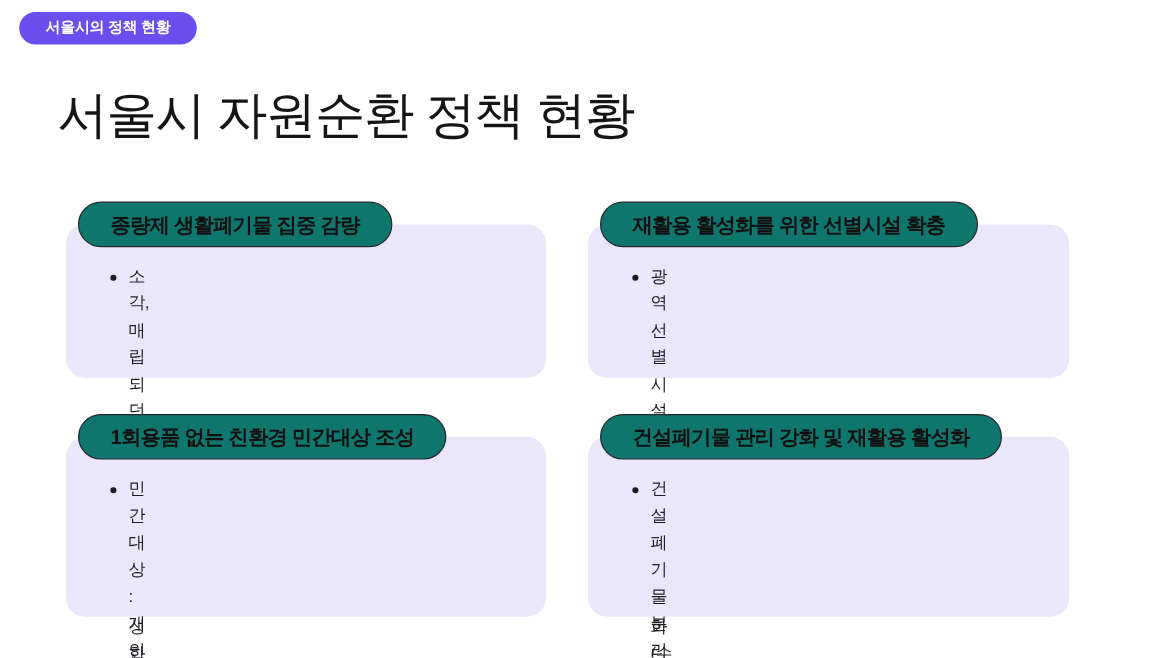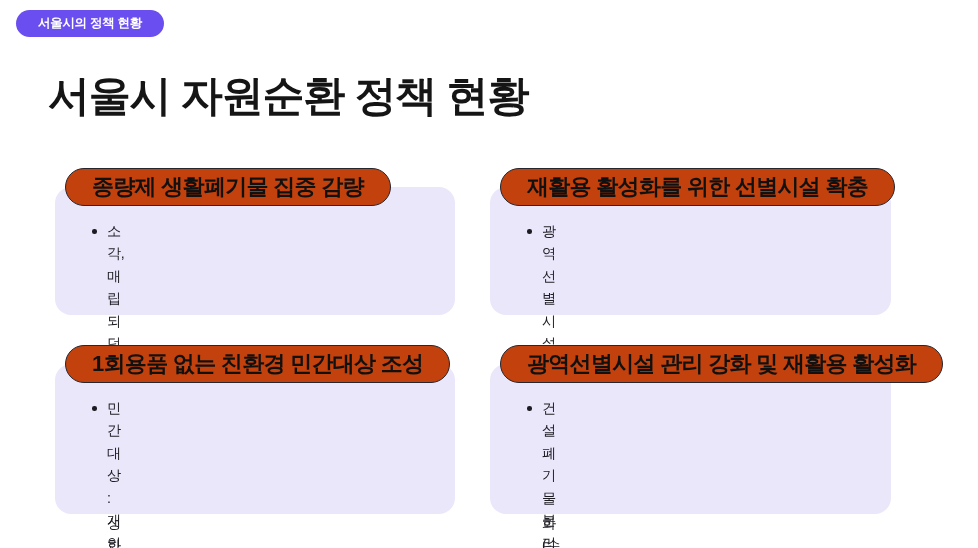--- a/index.html
+++ b/index.html
@@ -43,21 +43,21 @@
     letter-spacing: -0.3px;
     white-space: nowrap;
   }
 
   
   .slide-title {
     position: absolute;
     left: 48px;
     top: 72px;
     font-size: 42px;
-    font-weight: bold;
+    font-weight: normal;
     letter-spacing: -1.2px;
     color: #151515;
     white-space: nowrap;
     line-height: 1.15;
   }
 
   
   .cards {
     position: absolute;
     left: 0;
@@ -79,24 +79,24 @@
 
   .card-pill {
     position: absolute;
     left: 10px;
     top: 0;
     height: 38px;
     padding: 0 26px;
     display: inline-flex;
     align-items: center;
     justify-content: center;
-    background: #c2410c;
+    background: #0f766e;
     border: 1.6px solid #26262e;
     border-radius: 999px;
-    font-size: 22px;
+    font-size: 17px;
     font-weight: bold;
     letter-spacing: -0.7px;
     color: #111111;
     white-space: nowrap;
     z-index: 2;
   }
 
   .card-list {
     position: absolute;
     left: 36px;
@@ -172,21 +172,21 @@
       <div class="card-body"></div>
       <div class="card-pill">1회용품 없는 친환경 민간대상 조성</div>
       <ul class="card-list">
         <li>민간대상 : 개인컵 컵 사용 증진, 다회용기 이용 체계 구축, 친환경 매장 지원</li>
 
       </ul>
     </div>
 
     <div class="card" id="card-4">
       <div class="card-body"></div>
-      <div class="card-pill">광역선별시설 관리 강화 및 재활용 활성화</div>
+      <div class="card-pill">건설폐기물 관리 강화 및 재활용 활성화</div>
       <ul class="card-list">
         <li>건설폐기물 분리·배출 강화 및 재활용 활성화 추진</li>
 
       </ul>
     </div>
 
   </div>
 </div>
 
 </body></html>

